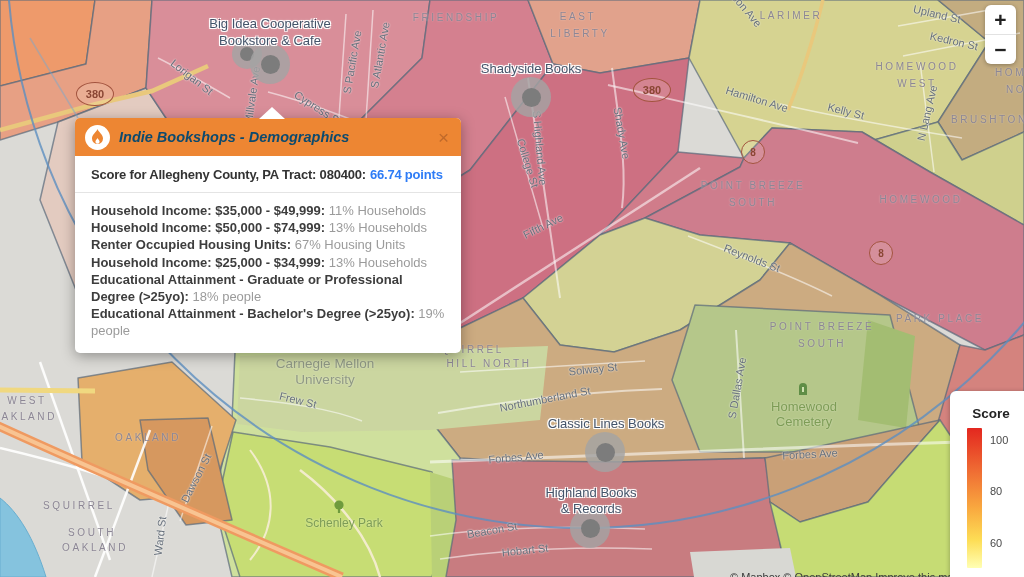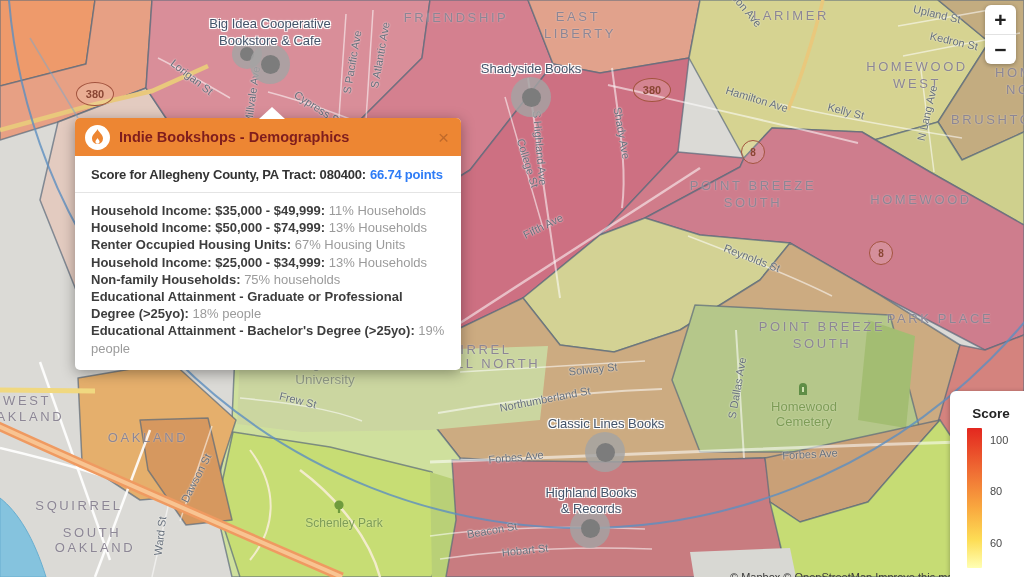--- a/index.html
+++ b/index.html
@@ -3,21 +3,21 @@
 <meta charset="utf-8">
 <style>
   html,body{margin:0;padding:0;}
   body{width:1024px;height:577px;overflow:hidden;position:relative;
        font-family:"Liberation Sans","DejaVu Sans",sans-serif;background:#dbdad6;}
   #map{position:absolute;inset:0;width:1024px;height:577px;}
   #basemap{position:absolute;left:0;top:0;}
 
   
   .lbl{position:absolute;white-space:nowrap;transform:translate(-50%,-50%);pointer-events:none;}
-  .nb{font-size:13px;letter-spacing:2.6px;color:#8c8695;font-weight:400;
+  .nb{font-size:10px;letter-spacing:2.6px;color:#8c8695;font-weight:400;
       text-shadow:0 0 2px rgba(255,255,255,.45);}
   .nb.left{transform:translate(0,-50%);}
   .st{font-size:11px;color:#67707c;text-shadow:0 0 2px rgba(255,255,255,.65),0 0 2px rgba(255,255,255,.5);}
   .pl{font-size:13px;color:#7d9c55;text-shadow:0 0 2px rgba(255,255,255,.5);}
   .pl.uni{color:#8f9884;font-size:13.5px;}
   .shop{font-size:13px;color:#44546a;font-weight:400;z-index:30;
         text-shadow:-1px -1px 0 #fff,1px -1px 0 #fff,-1px 1px 0 #fff,1px 1px 0 #fff,0 0 3px #fff;}
 
   
   .marker{position:absolute;border-radius:50%;background:rgba(163,163,163,.82);z-index:25;
@@ -36,21 +36,21 @@
   
   .popup{position:absolute;left:75px;top:118px;width:386px;z-index:50;
          box-shadow:0 3px 14px rgba(0,0,0,.35);border-radius:5px;background:#fff;}
   .popup-arrow{position:absolute;top:-11px;left:184px;width:0;height:0;
          border-left:13px solid transparent;border-right:13px solid transparent;
          border-bottom:12px solid #ffffff;z-index:51;}
   .popup-head{background:#ed8633;border-radius:5px 5px 0 0;display:flex;align-items:center;
          padding:6px 10px;height:26px;}
   .flame-badge{width:25px;height:25px;border-radius:50%;background:#fff;display:flex;
          align-items:center;justify-content:center;margin-right:9px;flex:0 0 auto;}
-  .popup-title{color:#7f1d1d;font-weight:bold;font-size:14.5px;flex:1;}
+  .popup-title{color:#0c4a6e;font-weight:bold;font-size:14.5px;flex:1;font-style:italic;}
   .popup-close{color:#c06a2a;font-size:19px;line-height:19px;cursor:pointer;padding:0 2px;font-weight:400;}
   .popup-body{padding:11px 16px 13px 16px;}
   .score-line{font-size:13px;font-weight:bold;color:#333;letter-spacing:-0.2px;white-space:nowrap;}
   .score-val{color:#2e7cf6;margin-left:4px;}
   .popup-hr{border:none;border-top:1px solid #e4e4e4;margin:10px -16px 9px -16px;}
   .stat{font-size:13px;line-height:17.2px;color:#9b9b9b;}
   .stat b{color:#3d3d3d;}
 
   
   .zoomctl{position:absolute;left:985px;top:5px;width:31px;background:#fff;border-radius:6px;
@@ -272,21 +272,20 @@
     </div>
     <div class="popup-body">
       <div class="score-line">
         <span>Score for Allegheny County, PA Tract: 080400:</span><span class="score-val">66.74 points</span>
       </div>
       <hr class="popup-hr">
       <div class="stat"><b>Household Income: $35,000 - $49,999:</b> <span>11% Households</span></div>
       <div class="stat"><b>Household Income: $50,000 - $74,999:</b> <span>13% Households</span></div>
       <div class="stat"><b>Renter Occupied Housing Units:</b> <span>67% Housing Units</span></div>
       <div class="stat"><b>Household Income: $25,000 - $34,999:</b> <span>13% Households</span></div>
-      <div class="stat"><b>Non-family Households:</b> <span>75% households</span></div>
       <div class="stat"><b>Educational Attainment - Graduate or Professional Degree (&gt;25yo):</b> <span>18% people</span></div>
       <div class="stat"><b>Educational Attainment - Bachelor's Degree (&gt;25yo):</b> <span>19% people</span></div>
     </div>
   </div>
 
   <div class="zoomctl">
     <div class="zoombtn">+</div>
     <div class="zoomdiv"></div>
     <div class="zoombtn">−</div>
   </div>

